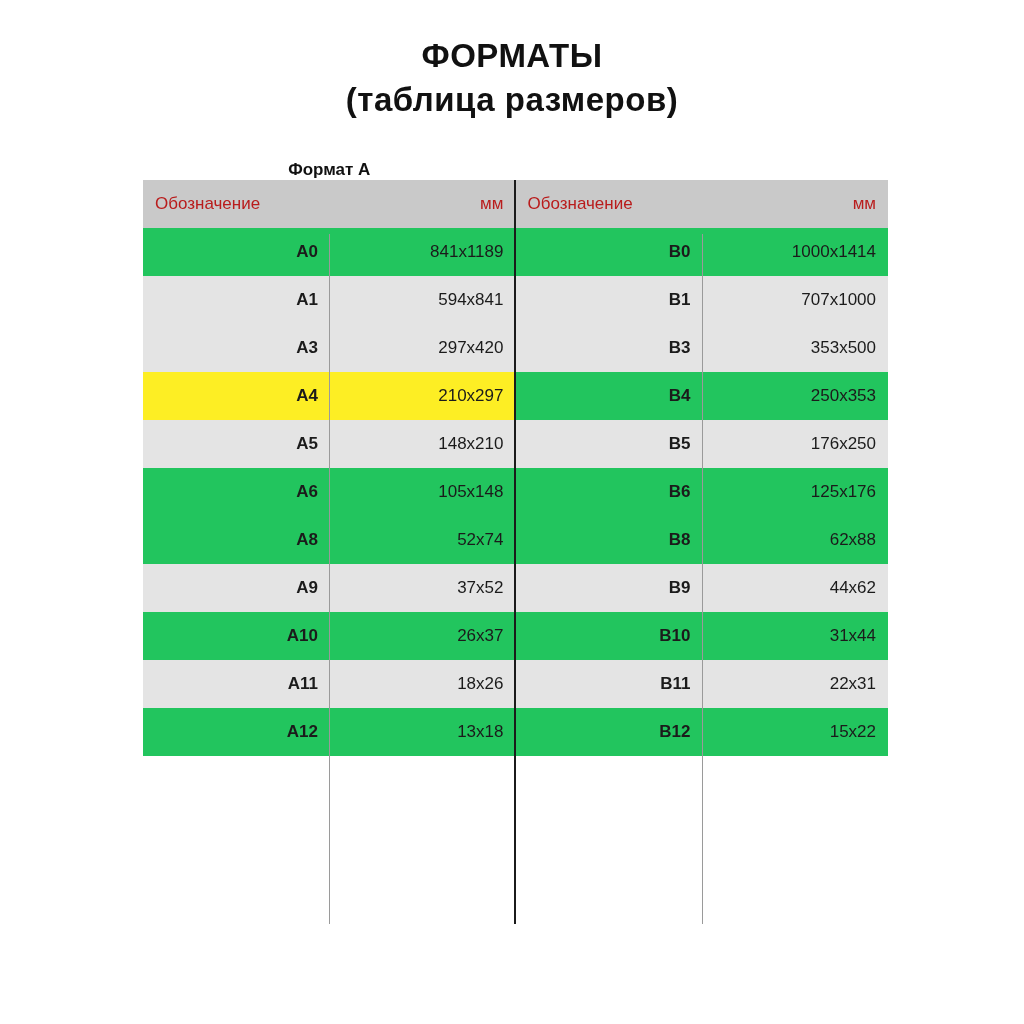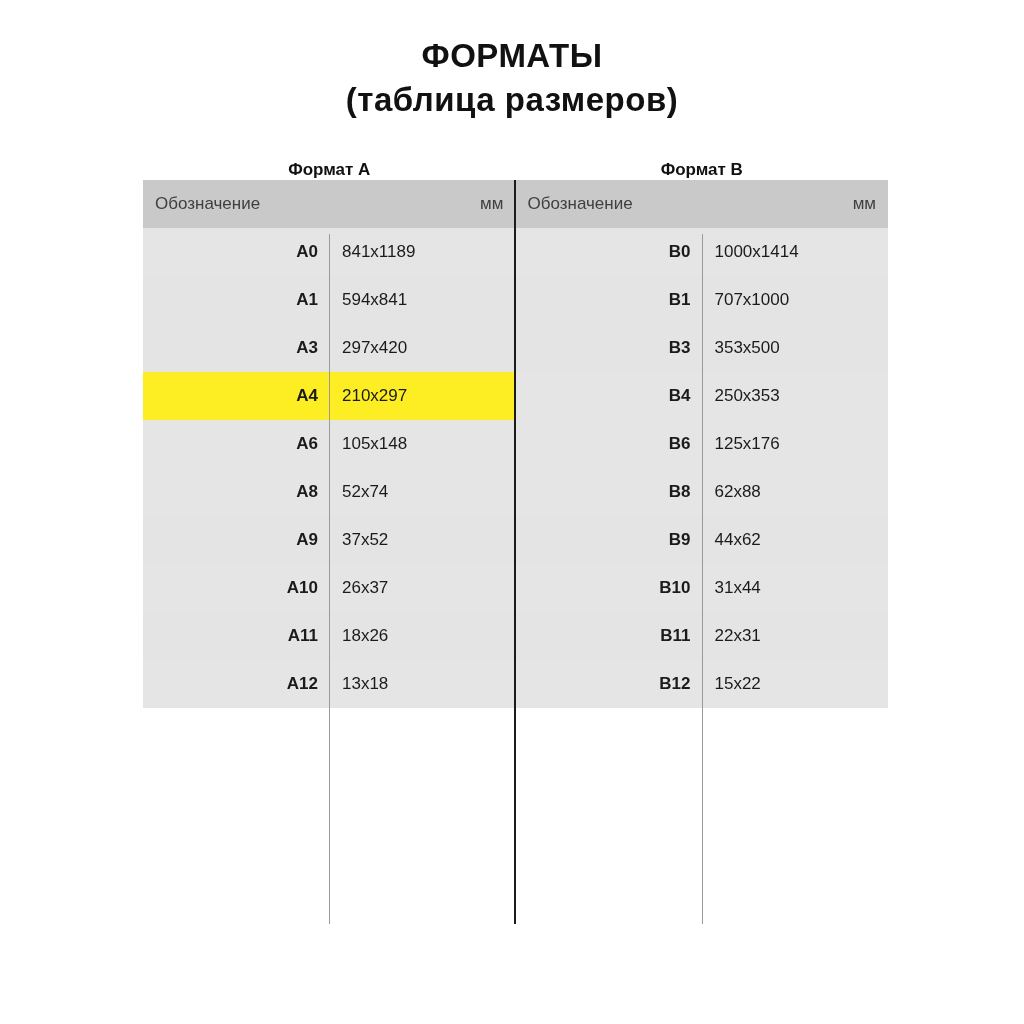--- a/index.html
+++ b/index.html
@@ -66,40 +66,40 @@
     font-size: 17px;
     padding: 0 12px;
     box-sizing: border-box;
     border: none;
     vertical-align: middle;
   }
 
   .hdr-row th {
     background: #c9c9c9;
     font-weight: normal;
-    color: #404040;
+    color: #b91c1c;
     font-size: 16px;
   }
   .hdr-row th.code { text-align: left; }
   .hdr-row th.mm   { text-align: right; }
 
   td.code {
     text-align: right;
     font-weight: bold;
     font-size: 17.5px;
     padding-right: 14px;
   }
   td.mm {
-    text-align: left;
+    text-align: right;
     font-size: 17.5px;
     padding-left: 14px;
   }
 
   tr.shaded td { background: #e4e4e4; }
-  tr.plain  td { background: #e5e5e5; }
+  tr.plain  td { background: #22c55e; }
 
   td.hl { background: #fdee24 !important; }
 
   
   .vline {
     position: absolute;
     background: #9a9a9a;
     width: 1px;
   }
   .vline.thin-a { left: 186px; top: 54px; height: 690px; }
@@ -119,21 +119,20 @@
 
   <div class="title-block">
     <div class="title-line">ФОРМАТЫ</div>
     <div class="title-line">(таблица размеров)</div>
   </div>
 
   <div class="table-wrap">
 
     <div class="group-headers">
       <div class="group-head">Формат А</div>
-      <div class="group-head">Формат B</div>
     </div>
 
     <div style="position:relative;">
       <div class="vline thin-a"></div>
       <div class="vline thin-b"></div>
       <div class="vline center"></div>
 
       <table class="fmt">
         <colgroup>
           <col class="c-code">
@@ -167,20 +166,26 @@
               <td class="mm">297x420</td>
               <td class="code">B3</td>
               <td class="mm">353x500</td>
             </tr>
             <tr class="plain">
               <td class="code hl">A4</td>
               <td class="mm hl">210x297</td>
               <td class="code">B4</td>
               <td class="mm">250x353</td>
             </tr>
+            <tr class="shaded">
+              <td class="code">A5</td>
+              <td class="mm">148x210</td>
+              <td class="code">B5</td>
+              <td class="mm">176x250</td>
+            </tr>
             <tr class="plain">
               <td class="code">A6</td>
               <td class="mm">105x148</td>
               <td class="code">B6</td>
               <td class="mm">125x176</td>
             </tr>
             <tr class="plain">
               <td class="code">A8</td>
               <td class="mm">52x74</td>
               <td class="code">B8</td>

